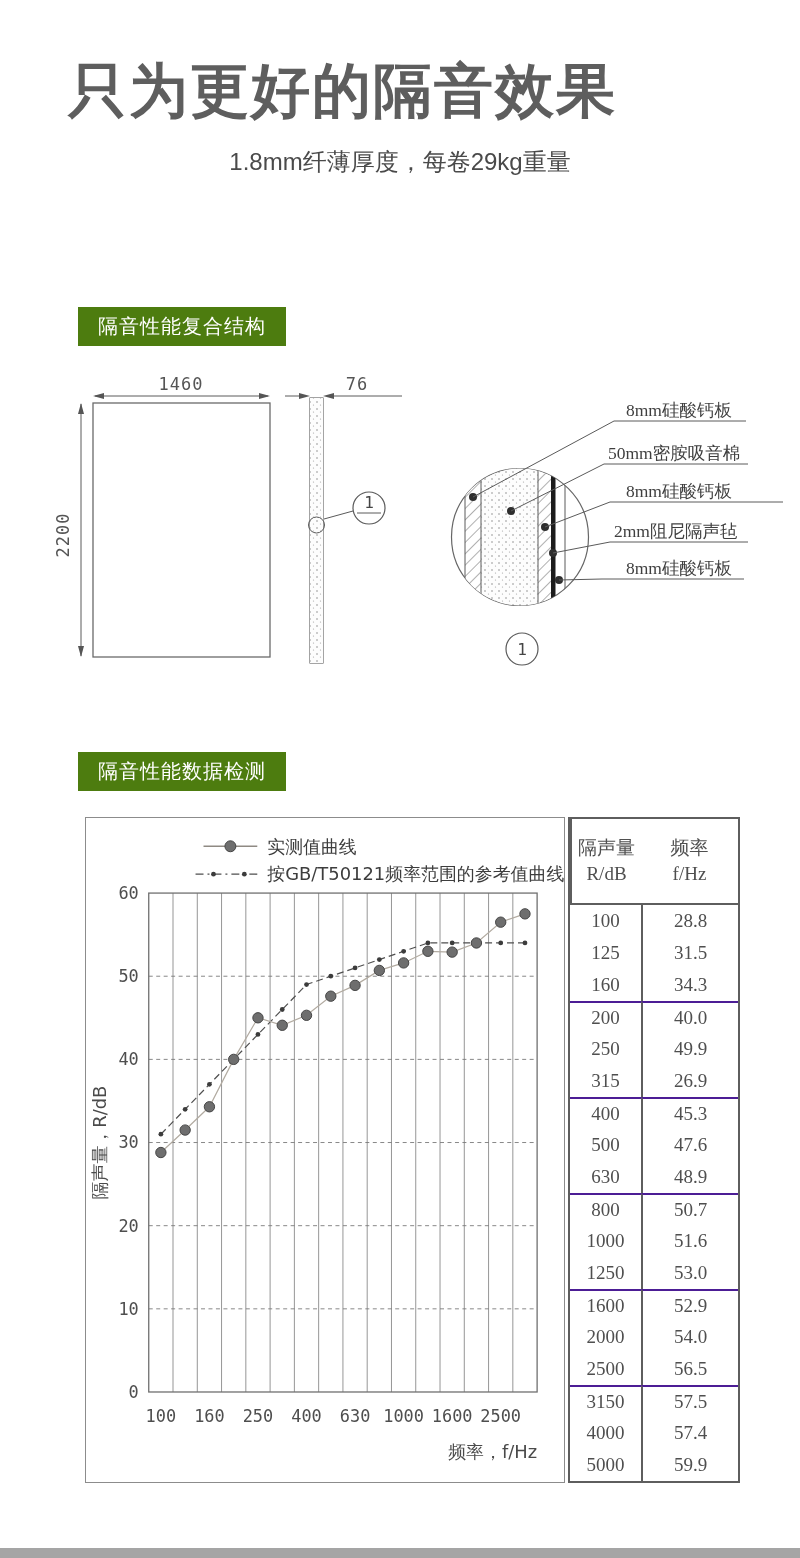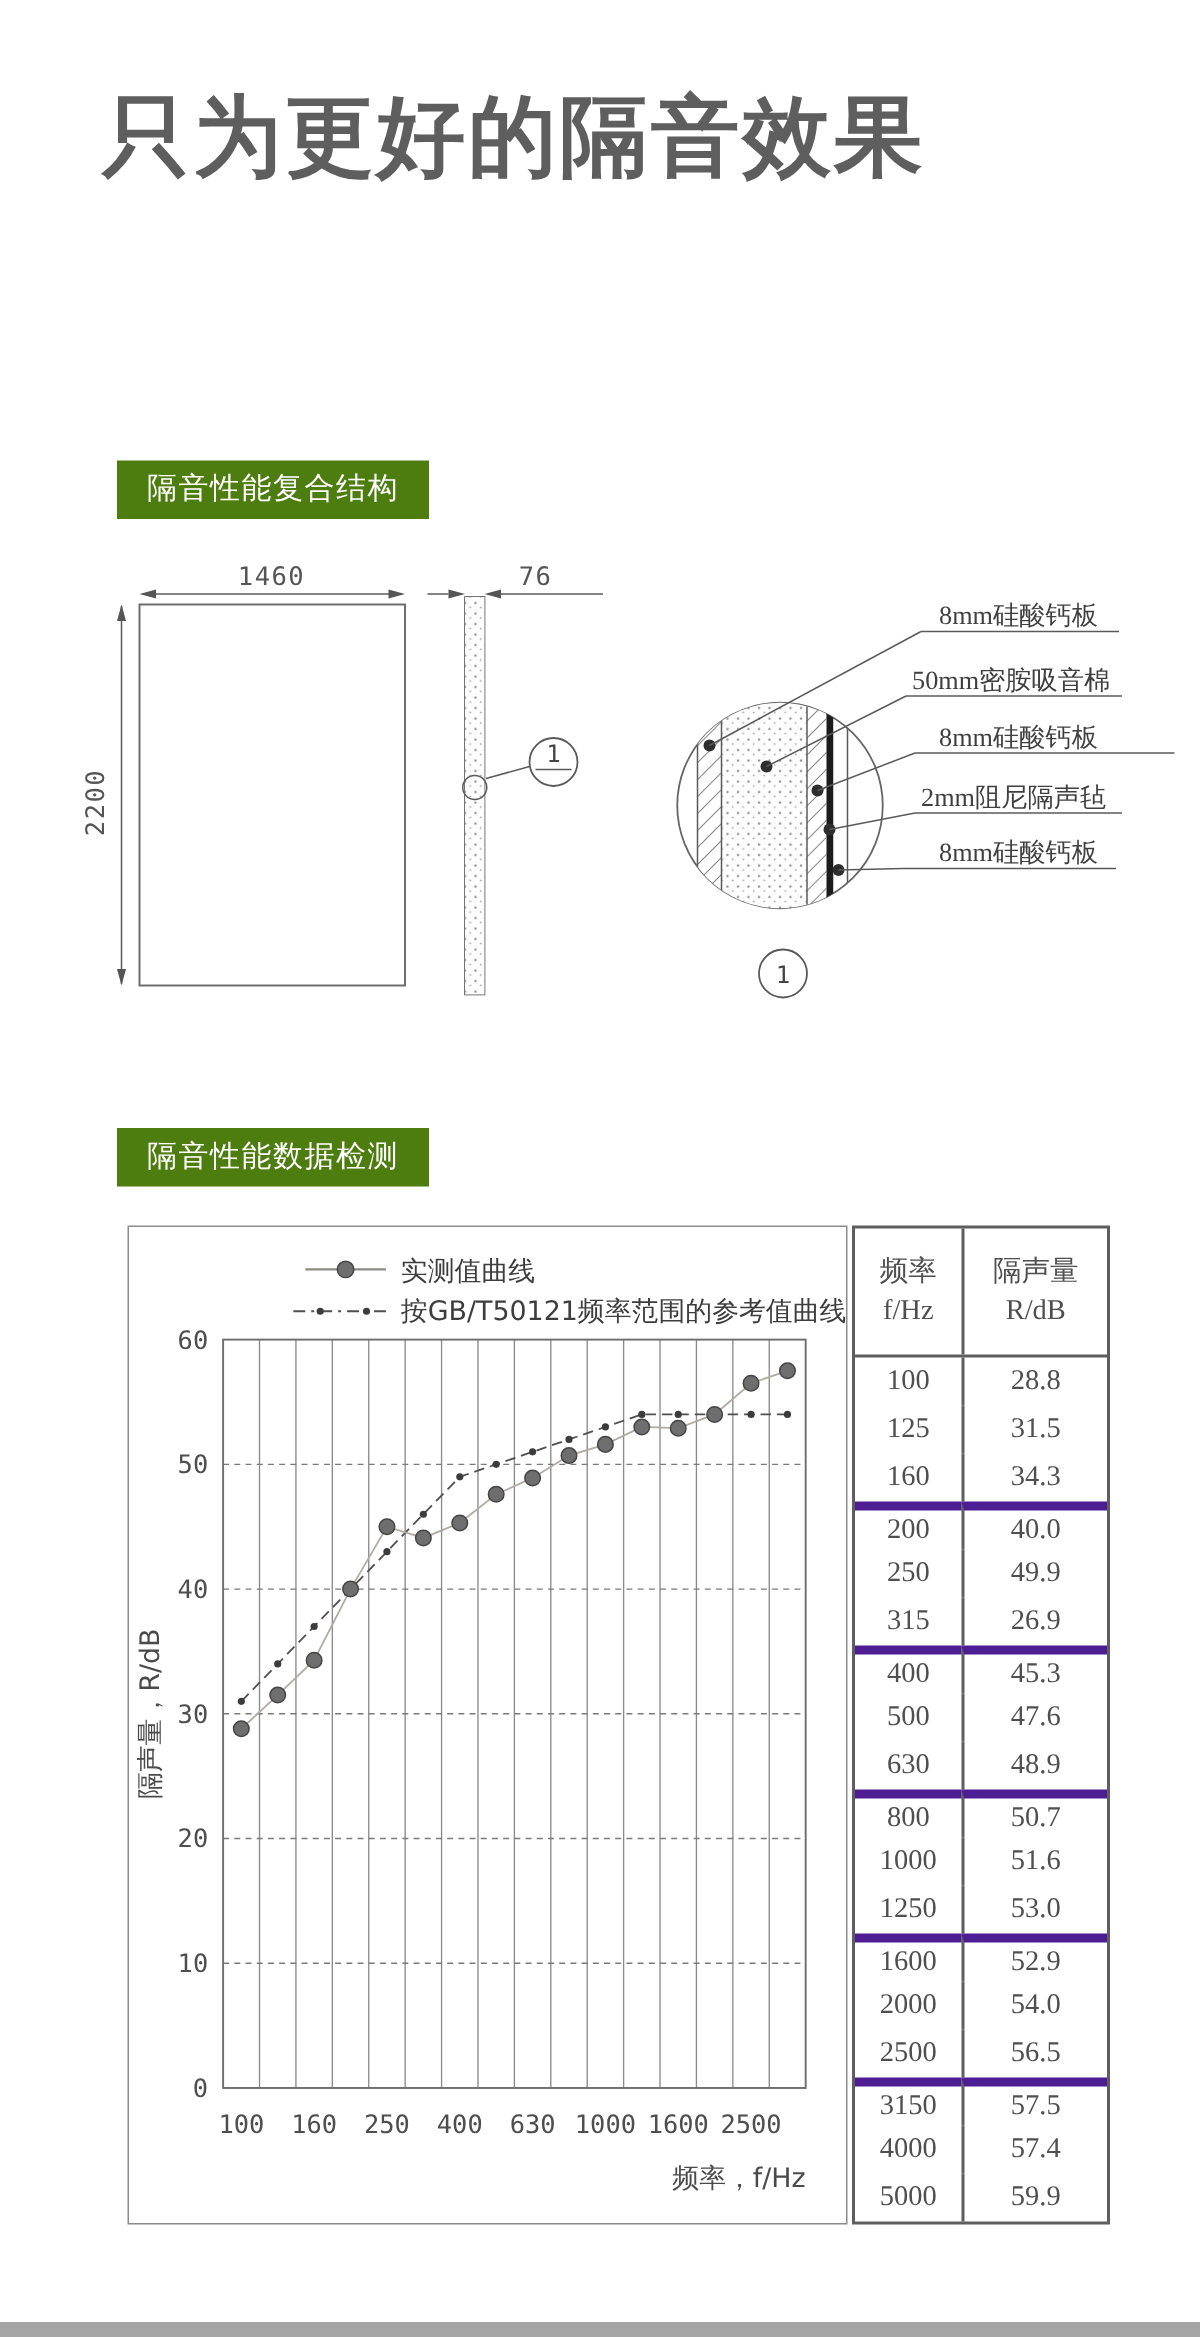--- a/index.html
+++ b/index.html
@@ -26,28 +26,29 @@
   #data-table{left:568px;top:817px;width:172px;height:666px;border:2px solid #5e5e5e;
               box-sizing:border-box;display:flex;flex-direction:column;
               font-family:"Liberation Serif",serif;color:#4f4f4f;background:#fff;}
   .thead{display:grid;grid-template-columns:71px 1fr;height:84px;flex:none;
          border-bottom:2px solid #5e5e5e;}
   .th{display:flex;flex-direction:column;align-items:center;justify-content:center;
       font-size:19px;line-height:26px;}
   .th.c2,.td.c2{border-left:2px solid #5e5e5e;}
   #table-body{flex:1;display:grid;grid-template-columns:71px 1fr;grid-auto-rows:1fr;}
   .td{display:flex;align-items:center;justify-content:center;font-size:19px;}
-  .td.gs{border-top:6px solid #4c1d95;}
+  .td.gs{border-top:2px solid #4c1d95;}
   #footer-bar{left:0;top:1548px;width:800px;height:10px;background:#a5a5a5;}
 </style>
 </head>
 <body>
 
 <div class="abs page-title">只为更好的隔音效果</div>
 <div class="abs page-subtitle">
+  <div>1.8mm纤薄厚度，每卷29kg重量</div>
 </div>
 
 <div class="abs badge" style="top:307px">隔音性能复合结构</div>
 
 <svg id="diagram-svg" class="abs" width="800" height="345" viewBox="0 360 800 345">
   <defs>
     <pattern id="hatch" width="8" height="8" patternUnits="userSpaceOnUse" patternTransform="rotate(45)">
       <rect width="8" height="8" fill="#ffffff"></rect>
       <line x1="0" y1="0" x2="0" y2="8" stroke="#6f6f6f" stroke-width="1.1"></line>
     </pattern>
@@ -210,27 +211,27 @@
       <text x="182" y="35" class="legend-t">实测值曲线</text>
       <line x1="110" y1="56" x2="176" y2="56" stroke="#4f4f4f" stroke-width="1.3" stroke-dasharray="8 4 2 4"></line>
       <circle cx="128" cy="56" r="2.4" fill="#3c3c3c"></circle>
       <circle cx="159" cy="56" r="2.4" fill="#3c3c3c"></circle>
       <text x="182" y="62" class="legend-t">按GB/T50121频率范围的参考值曲线</text>
     </svg>
 </div>
 
 <div id="data-table" class="abs">
   <div class="thead">
+    <div class="th c2">
+      <span>隔声量</span>
+      <span>R/dB</span>
+    </div>
     <div class="th c1">
       <span>频率</span>
       <span>f/Hz</span>
-    </div>
-    <div class="th c2">
-      <span>隔声量</span>
-      <span>R/dB</span>
     </div>
   </div>
   <div id="table-body">
       <div class="td c1">100</div>
       <div class="td c2">28.8</div>
       <div class="td c1">125</div>
       <div class="td c2">31.5</div>
       <div class="td c1">160</div>
       <div class="td c2">34.3</div>
       <div class="td c1 gs">200</div>

